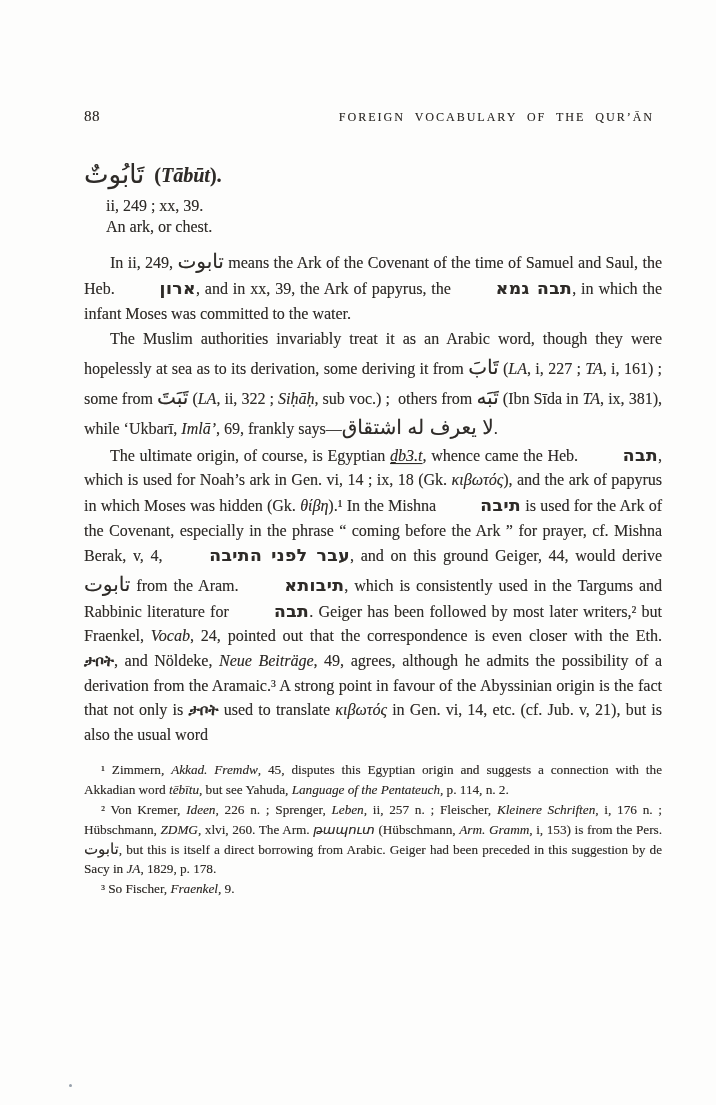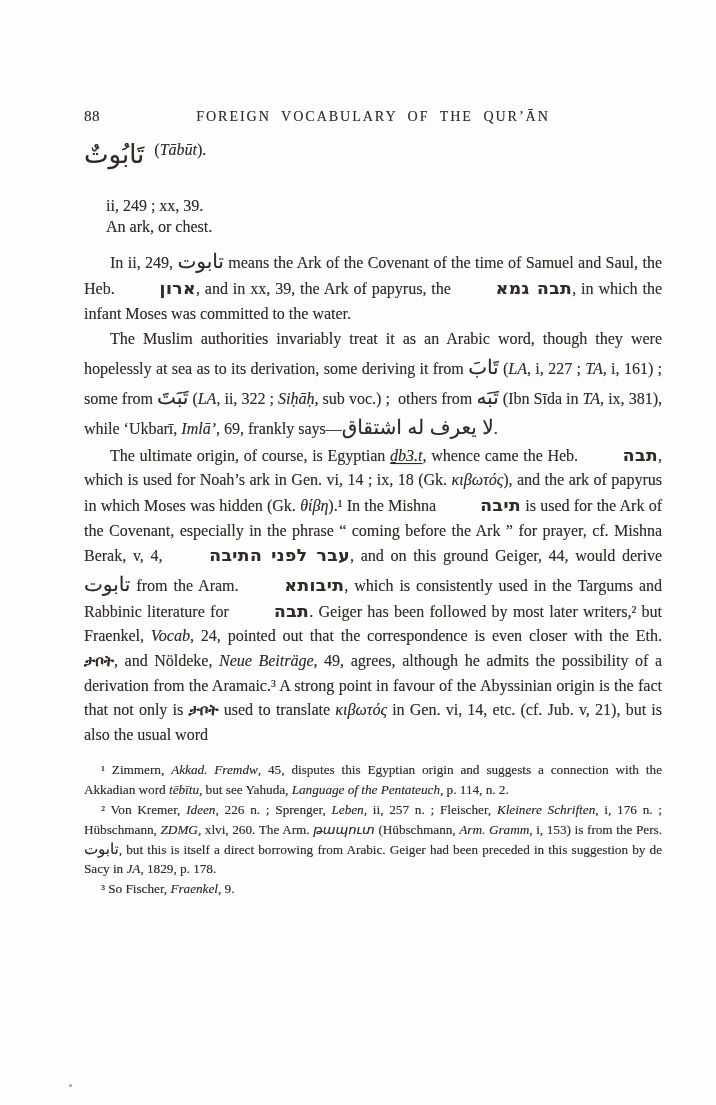--- a/index.html
+++ b/index.html
@@ -8,30 +8,30 @@
     background:#fdfdfc; overflow:hidden;
     color:#2e2b28;
     font-family:"Liberation Serif","DejaVu Serif",serif;
     text-shadow:0.2px 0.2px 0.4px rgba(70,64,58,0.45);
   }
   .content { position:absolute; left:84px; top:108px; width:578px; }
 
   .header-row { display:flex; align-items:baseline; }
   .page-num { font-size:15px; letter-spacing:0.5px; }
   .running-header {
-    flex:1; text-align:center; font-size:14px;
+    flex:1; text-align:right; font-size:12px;
     letter-spacing:2px; word-spacing:5px; transform:translateX(-8px);
   }
 
-  .headword-line { margin-top:16px; height:46px; display:flex; align-items:flex-start; }
+  .headword-line { margin-top:16px; height:46px; display:flex; align-items:flex-end; }
   .headword-arabic {
     font-family:"DejaVu Sans","Liberation Sans",sans-serif;
     font-size:26px; line-height:1; margin-right:10px;
   }
-  .headword-translit { font-size:16px; }
+  .headword-translit { font-size:20px;font-weight:bold; }
   .headword-translit .it { font-style:italic; }
 
   .refs  { margin:10px 0 0 22px; font-size:16px; }
   .gloss { margin:3px 0 0 22px; font-size:16px; }
 
   .bodytext { margin-top:10px; }
   p.body {
     margin:0; font-size:16px; line-height:24.6px;
     text-align:justify; text-indent:26px;
   }

